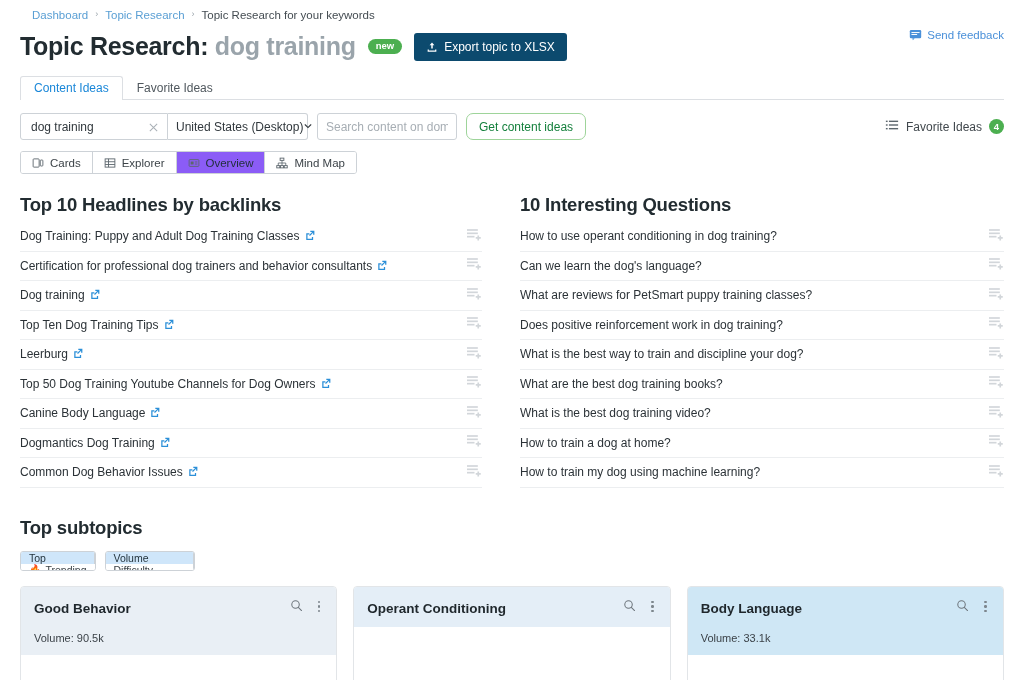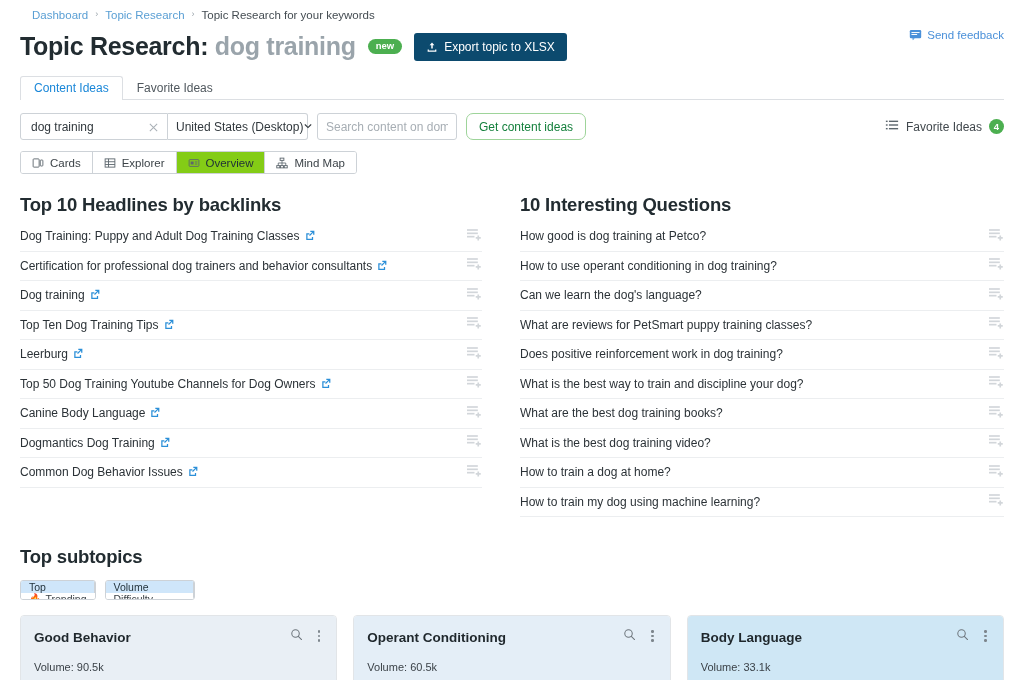--- a/index.html
+++ b/index.html
@@ -201,21 +201,21 @@
     font-size: 11.5px;
     color: #3c4348;
     padding: 0 11px;
     border-right: 1px solid #cdd2d7;
     background: #fff;
     cursor: pointer;
     white-space: nowrap;
   }
   .viewbtn:last-child { border-right: none; }
   .viewbtn.active {
-    background: #84cc16;
+    background: #8b5cf6;
     color: #1f2f38;
   }
   .viewbtn svg { display: block; }
 
   
   .cols {
     display: flex;
     margin: 20px 20px 0 20px;
     gap: 0;
   }
@@ -556,29 +556,20 @@
               <rect x="0" y="5" width="13" height="2" fill="#d2d6da"></rect>
               <rect x="0" y="9" width="9" height="2" fill="#d2d6da"></rect>
               <path d="M12.5 8.5 h2 v2 h2 v2 h-2 v2 h-2 v-2 h-2 v-2 h2 z" fill="#d2d6da"></path>
             </svg></span>
         </div>
       </div>
   </div>
   <div class="col right">
     <div class="col-title">10 Interesting Questions</div>
     <div id="question-rows">
-        <div class="lrow">
-          <span class="ltext">How good is dog training at Petco?</span>
-          <span class="addico"><svg width="15" height="14" viewBox="0 0 18 16">
-              <rect x="0" y="1" width="13" height="2" fill="#d2d6da"></rect>
-              <rect x="0" y="5" width="13" height="2" fill="#d2d6da"></rect>
-              <rect x="0" y="9" width="9" height="2" fill="#d2d6da"></rect>
-              <path d="M12.5 8.5 h2 v2 h2 v2 h-2 v2 h-2 v-2 h-2 v-2 h2 z" fill="#d2d6da"></path>
-            </svg></span>
-        </div>
         <div class="lrow">
           <span class="ltext">How to use operant conditioning in dog training?</span>
           <span class="addico"><svg width="15" height="14" viewBox="0 0 18 16">
               <rect x="0" y="1" width="13" height="2" fill="#d2d6da"></rect>
               <rect x="0" y="5" width="13" height="2" fill="#d2d6da"></rect>
               <rect x="0" y="9" width="9" height="2" fill="#d2d6da"></rect>
               <path d="M12.5 8.5 h2 v2 h2 v2 h-2 v2 h-2 v-2 h-2 v-2 h2 z" fill="#d2d6da"></path>
             </svg></span>
         </div>
         <div class="lrow">
@@ -705,21 +696,20 @@
                 <circle cx="6.8" cy="6.8" r="4.6" stroke="#6e767d" stroke-width="1.3" fill="none"></circle>
                 <path d="M10.2 10.2 L14.2 14.2" stroke="#6e767d" stroke-width="1.3" stroke-linecap="round"></path>
               </svg></span>
             <span class="kebab">
               <i></i>
               <i></i>
               <i></i>
             </span>
           </span>
         </div>
-        <div class="card-vol"><span>Volume:</span> <span>60.5k</span></div>
       </div>
     </div>
     <div class="card">
       <div class="card-head shade2">
         <div class="card-top">
           <span class="card-name">Body Language</span>
           <span class="card-actions">
             <span class="icon-btn"><svg width="13" height="13" viewBox="0 0 16 16">
                 <circle cx="6.8" cy="6.8" r="4.6" stroke="#6e767d" stroke-width="1.3" fill="none"></circle>
                 <path d="M10.2 10.2 L14.2 14.2" stroke="#6e767d" stroke-width="1.3" stroke-linecap="round"></path>

